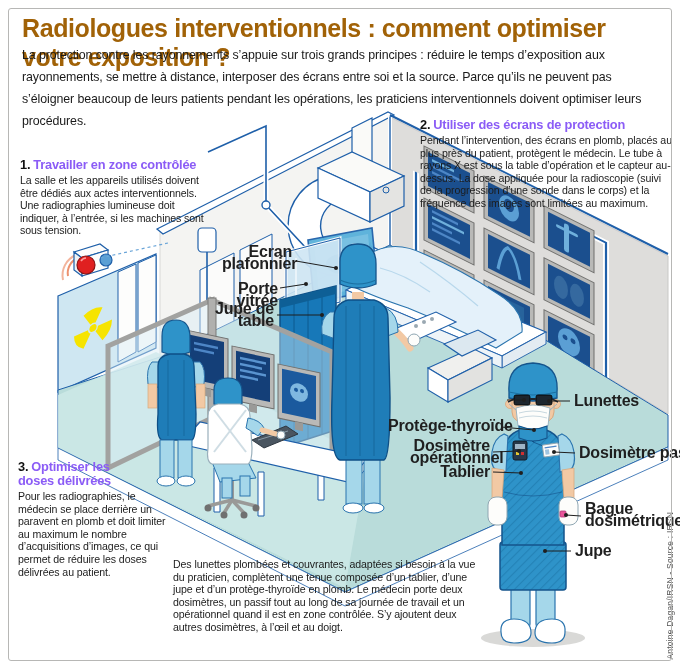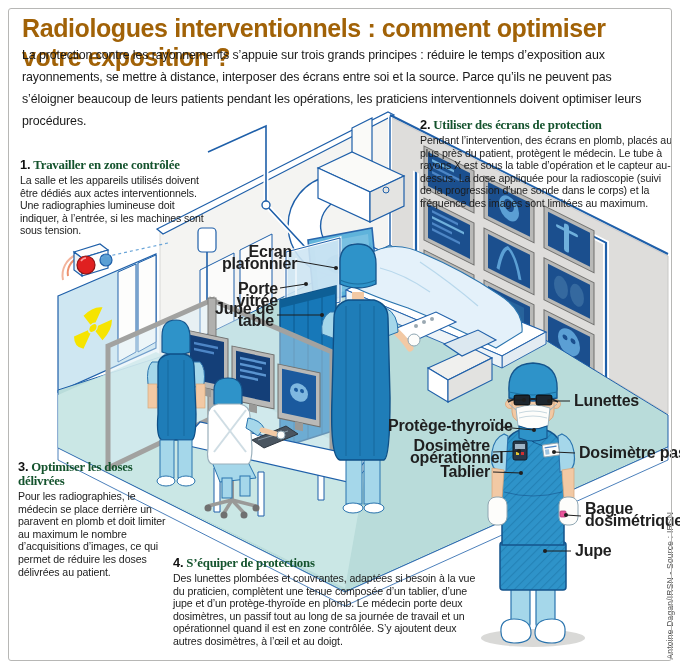--- a/index.html
+++ b/index.html
@@ -5,21 +5,21 @@
   html,body{margin:0;padding:0;background:#fff;}
   #page{position:relative;width:680px;height:672px;background:#fff;overflow:hidden;
         font-family:"Liberation Sans",sans-serif;color:#1a1a1a;}
   #frame{position:absolute;left:8px;top:8px;right:8px;bottom:11px;border:1.5px solid #b7b7b5;border-radius:3px;}
   #scene{position:absolute;left:0;top:0;width:680px;height:672px;}
   .abs{position:absolute;}
   #title{left:22px;top:14px;width:640px;font-size:25px;font-weight:bold;letter-spacing:-0.4px;color:#a16207;}
   #intro{left:22px;top:44px;width:628px;font-size:12.4px;line-height:22px;letter-spacing:-0.1px;}
   .sec .h{font-size:12.8px;font-weight:bold;letter-spacing:-0.2px;line-height:14px;}
   .sec .h .num{color:#111;margin-right:3px;}
-  .sec .h .red{color:#14532d;font-family:Liberation Serif, serif;}
+  .sec .h .red{color:#8b5cf6;}
   .sec .b{font-size:10.6px;line-height:12.6px;letter-spacing:-0.1px;margin-top:2px;color:#1c1c1c;}
   #sec1{left:20px;top:158px;width:196px;}
   #sec1 .h{white-space:nowrap;}
   #sec2{left:420px;top:118px;width:252px;}
   #sec2 .h{white-space:nowrap;}
   #sec3{left:18px;top:460px;width:152px;}
   #sec3 .h{width:120px;}
   #sec4{left:173px;top:556px;width:306px;}
   #sec4 .h{white-space:nowrap;}
   .lbl{position:absolute;font-size:16px;font-weight:bold;line-height:11.5px;letter-spacing:-0.2px;color:#1f1f1f;}
@@ -401,21 +401,20 @@
     <div class="h"><span class="num">2.</span><span class="red">Utiliser des écrans de protection</span></div>
     <div class="b">Pendant l’intervention, des écrans en plomb, placés au plus près du patient, protègent le médecin. Le tube à rayons X est sous la table d’opération et le capteur au-dessus. La dose appliquée pour la radioscopie (suivi de la progression d’une sonde dans le corps) et la fréquence des images sont limitées au maximum.</div>
   </div>
 
   <div id="sec3" class="abs sec">
     <div class="h"><span class="num">3.</span><span class="red">Optimiser les doses délivrées</span></div>
     <div class="b">Pour les radiographies, le médecin se place derrière un paravent en plomb et doit limiter au maximum le nombre d’acquisitions d’images, ce qui permet de réduire les doses délivrées au patient.</div>
   </div>
 
   <div id="sec4" class="abs sec">
-    <div class="h"><span class="num">4.</span><span class="red">S’équiper de protections</span></div>
     <div class="b">Des lunettes plombées et couvrantes, adaptées si besoin à la vue du praticien, complètent une tenue composée d’un tablier, d’une jupe et d’un protège-thyroïde en plomb. Le médecin porte deux dosimètres, un passif tout au long de sa journée de travail et un opérationnel quand il est en zone contrôlée. S’y ajoutent deux autres dosimètres, à l’œil et au doigt.</div>
   </div>
 
   <div class="lbl r" style="right:388px;top:246px;width:70px;">Ecran plafonnier</div>
   <div class="lbl r" style="right:402px;top:283px;width:60px;">Porte vitrée</div>
   <div class="lbl r" style="right:406px;top:303px;width:60px;">Jupe de table</div>
   <div class="lbl" style="left:574px;top:395px;">Lunettes</div>
   <div class="lbl r" style="right:182px;top:420px;width:110px;white-space:nowrap;">Protège-thyroïde</div>
   <div class="lbl r" style="right:190px;top:440px;width:80px;">Dosimètre opérationnel</div>
   <div class="lbl" style="left:579px;top:447px;width:95px;white-space:nowrap;">Dosimètre passif</div>

